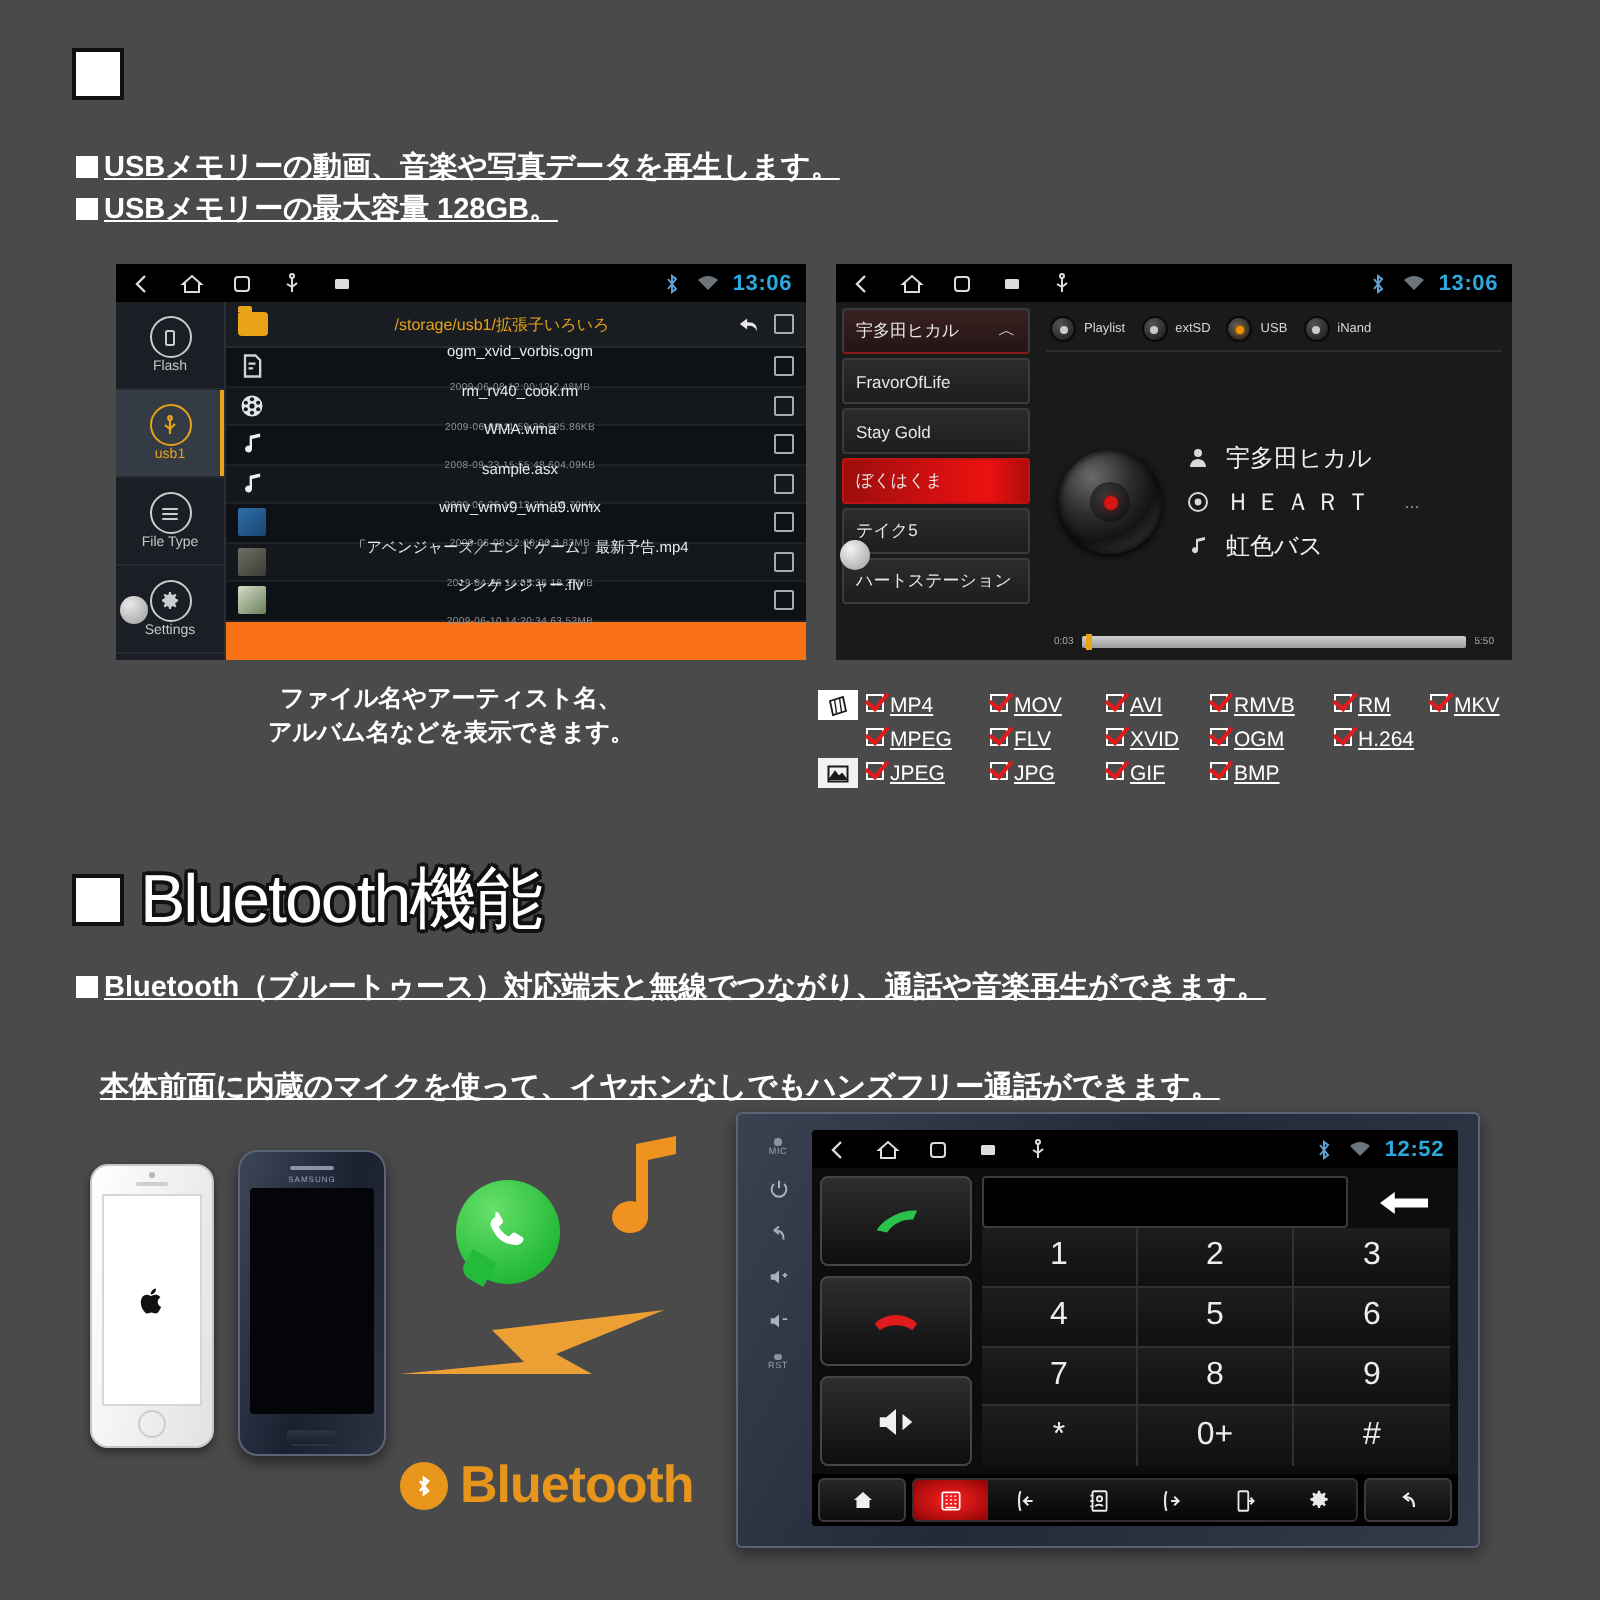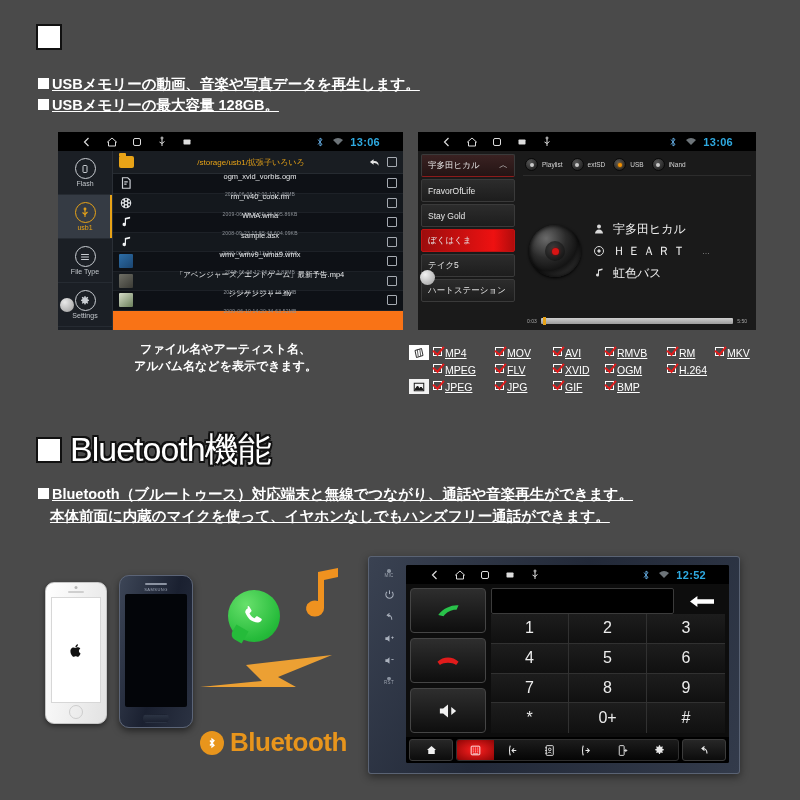--- a/index.html
+++ b/index.html
@@ -54,21 +54,21 @@
   }
 
   
   .screen { position: absolute; background: #000; overflow: hidden; }
 
   .statusbar {
     height: 19px;
     background: #000;
     display: flex;
     align-items: center;
-    padding: 0 23px;
+    padding: 0 7px;
     gap: 13px;
     color: #dcdcdc;
   }
   .statusbar .sb-right {
     margin-left: auto;
     display: flex;
     align-items: center;
     gap: 6px;
   }
   .sb-clock { color: #2ea9e0; font-size: 11px; font-weight: bold; letter-spacing: .3px; }
@@ -718,21 +718,21 @@
 
 <div class="sec-head" style="left:36px; top:427px;">
   <span class="bullet"></span>
   <span class="htext">Bluetooth機能</span>
 </div>
 
 <div class="bullet-line" style="left:38px; top:484px;">
   <span class="sq"></span>
   <span>Bluetooth（ブルートゥース）対応端末と無線でつながり、通話や音楽再生ができます。</span>
 </div>
-<div class="bullet-line" style="left:50px; top:506px;">
+<div class="bullet-line" style="left:50px; top:534px;">
   <span>本体前面に内蔵のマイクを使って、イヤホンなしでもハンズフリー通話ができます。</span>
 </div>
 
 <div class="iphone">
   <span class="cam"></span>
   <span class="spk"></span>
   <div class="scr">
     <span class="apple-logo">
         <svg viewBox="0 0 24 24" fill="currentColor">
           <path d="M16.3 12.8c0-2.4 2-3.5 2.1-3.6-1.1-1.7-2.9-1.9-3.5-1.9-1.5-.2-2.9.9-3.6.9-.8 0-1.9-.9-3.1-.8-1.6 0-3 .9-3.8 2.3-1.7 2.9-.4 7.1 1.2 9.4.8 1.1 1.7 2.4 2.9 2.3 1.2 0 1.6-.7 3-.7s1.8.7 3.1.7c1.3 0 2.1-1.1 2.9-2.3.9-1.3 1.3-2.6 1.3-2.7-.1 0-2.5-1-2.5-3.6zM14 5.6c.7-.8 1.1-1.9 1-3-1 0-2.2.6-2.9 1.5-.6.7-1.2 1.9-1 3 1.1.1 2.2-.6 2.9-1.5z"></path>

